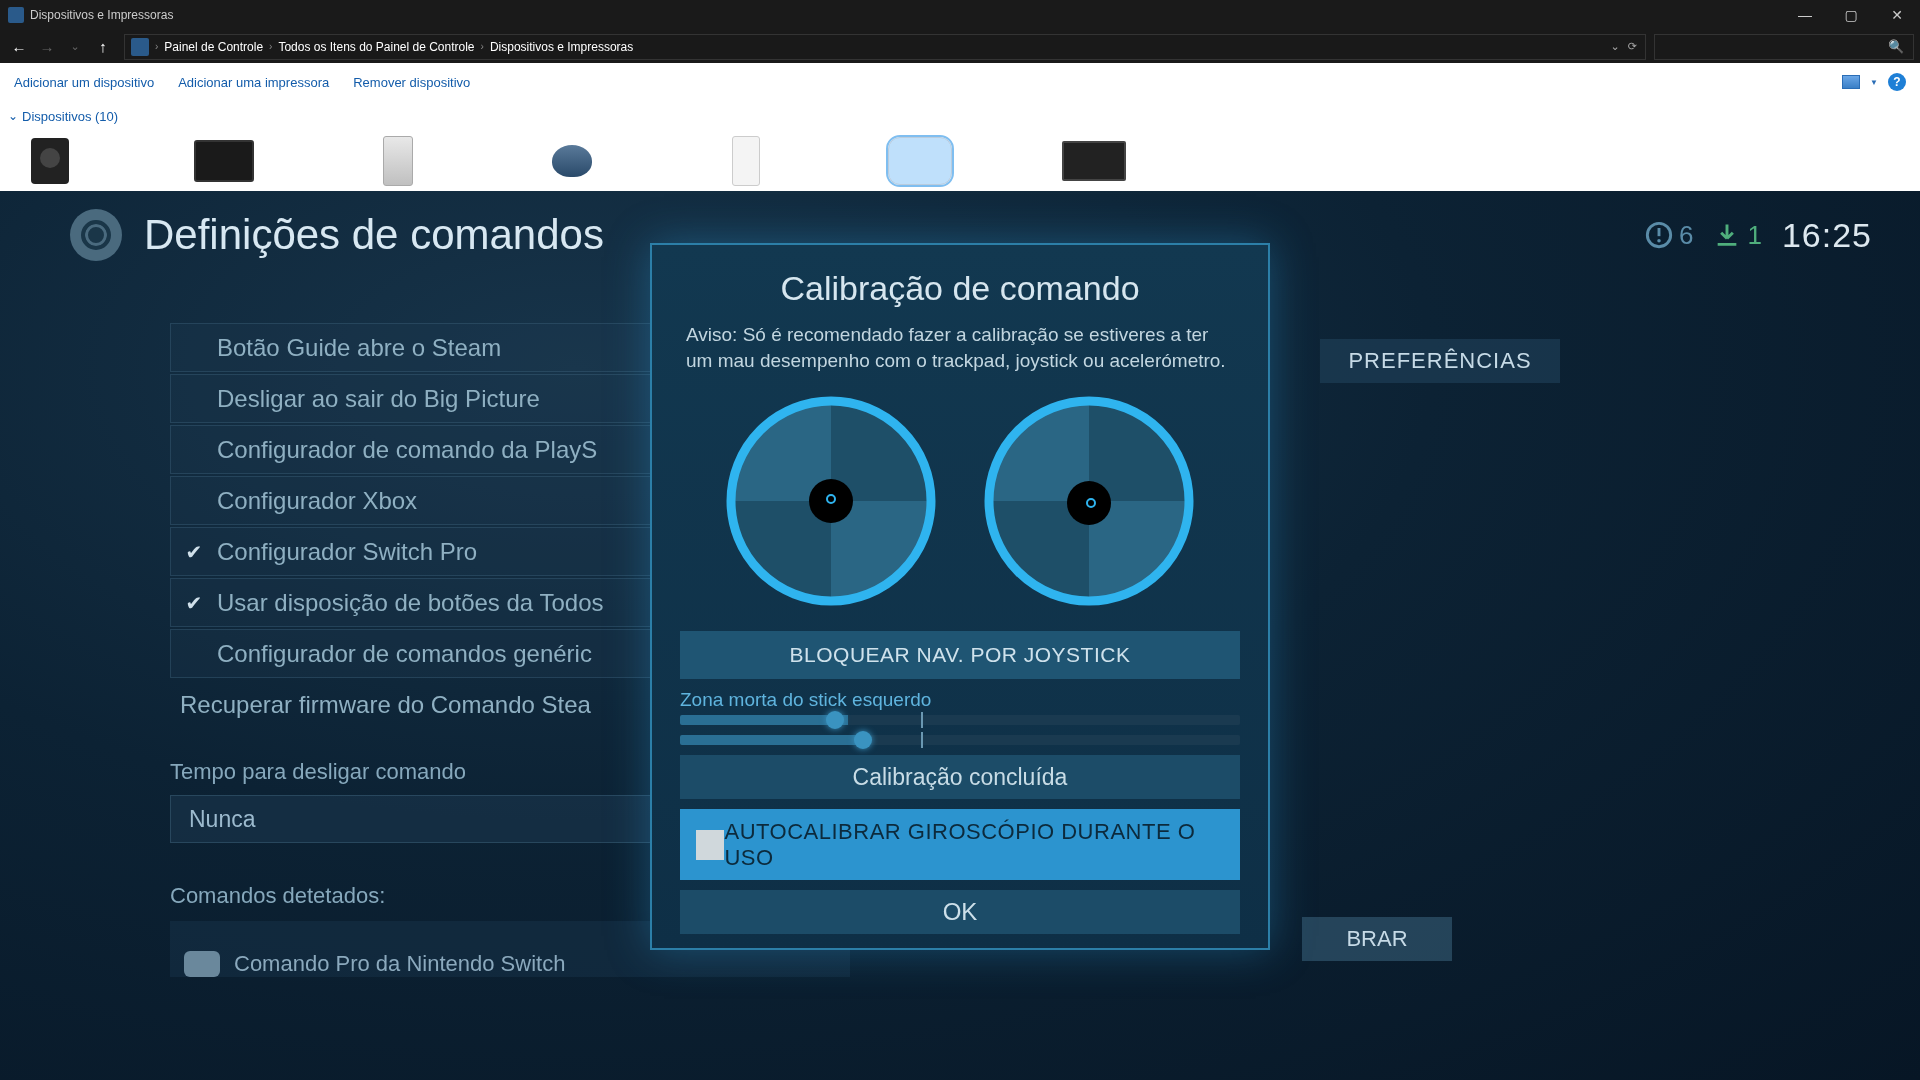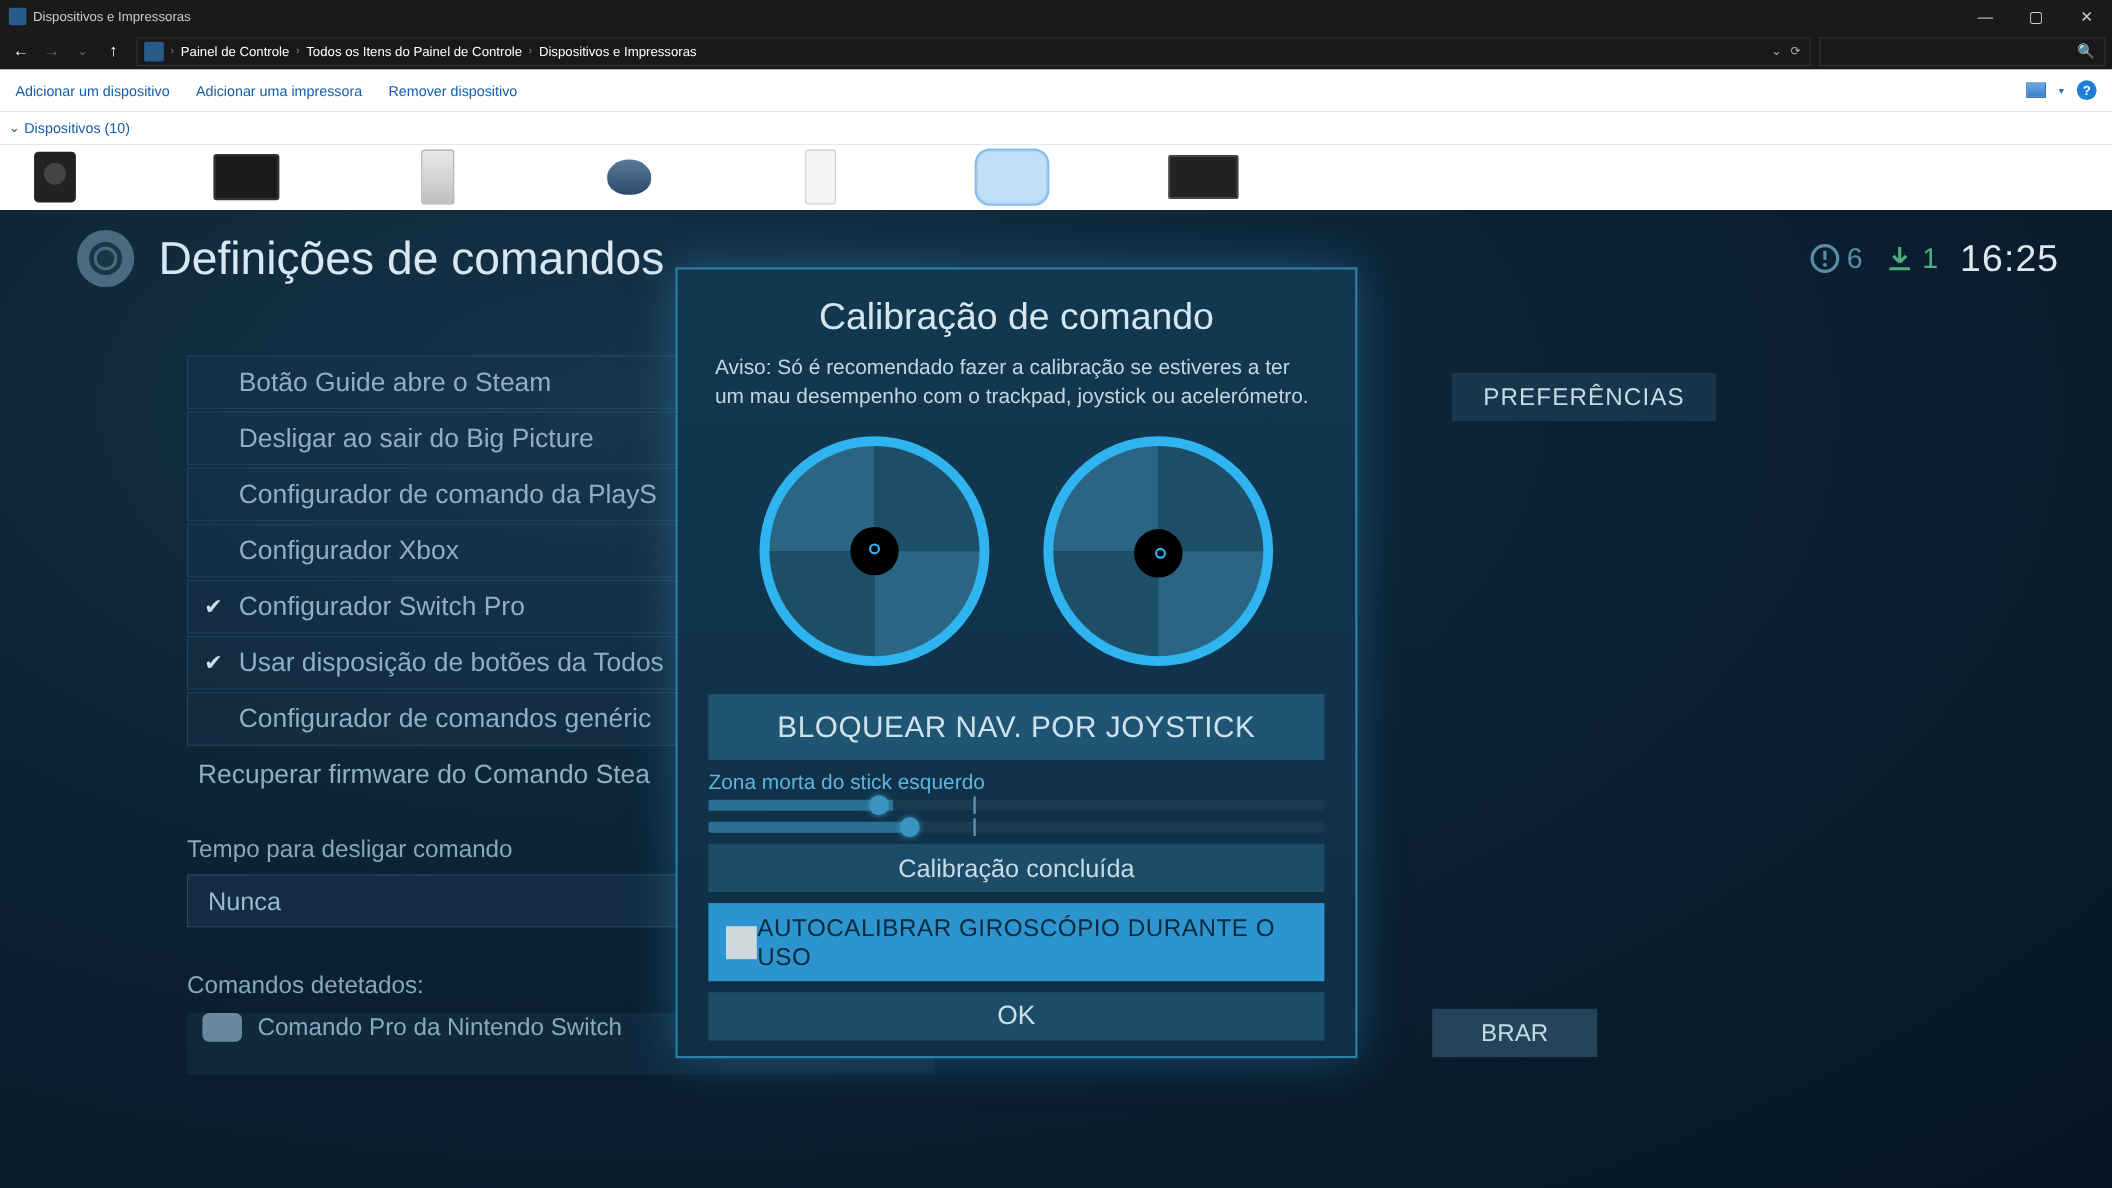--- a/index.html
+++ b/index.html
@@ -61,34 +61,34 @@
 
 .settings-list { margin-left: 170px; margin-top: 62px; width: 720px; }
 .setting-row { display: flex; align-items: center; height: 49px; border: 1px solid rgba(70,110,135,0.35); margin-bottom: 2px; background: rgba(30,60,85,0.25); font-size: 24px; color: #8fb0c2; padding-left: 10px; filter: blur(0.3px); }
 .setting-row .chk { width: 26px; height: 26px; margin-right: 10px; display:flex;align-items:center;justify-content:center;color:#d0e0ea;font-size:20px;}
 .setting-row.firmware{border:none;background:transparent;}
 
 .section-label{margin-left:170px;margin-top:30px;font-size:22px;color:#86a8bc;}
 .select-box{margin-left:170px;margin-top:10px;width:680px;height:48px;background:rgba(30,60,85,0.45);border:1px solid rgba(70,110,135,0.4);display:flex;align-items:center;padding-left:18px;font-size:23px;color:#9cbace;}
 
 .detected-label{margin-left:170px;margin-top:40px;font-size:22px;color:#86a8bc;}
-.detected-box{margin-left:170px;margin-top:12px;width:680px;height:56px;background:rgba(30,60,85,0.35);display:flex;align-items:flex-start;padding-left:14px;gap:14px;font-size:22px;color:#8ba9bd;}
+.detected-box{margin-left:170px;margin-top:12px;width:680px;height:56px;background:rgba(30,60,85,0.35);display:flex;align-items:flex-end;padding-left:14px;gap:14px;font-size:22px;color:#8ba9bd;}
 .pad-icon{width:36px;height:26px;background:#6a889c;border-radius:6px;}
 
 .prefs-btn{position:absolute;right:360px;top:148px;width:240px;height:44px;background:rgba(35,70,95,0.55);display:flex;align-items:center;justify-content:center;font-size:22px;color:#c6dae6;letter-spacing:1px;}
 .calib-btn{position:absolute;right:468px;top:726px;width:150px;height:44px;background:rgba(55,95,120,0.6);display:flex;align-items:center;justify-content:center;font-size:22px;color:#c6dae6;}
 
 
-.modal { position: absolute; left: 614px; top: 52px; width: 620px; background: linear-gradient(#123850, #0e2f46); border: 2px solid #2c7fa8; box-shadow: 0 0 40px rgba(50,160,220,0.35); padding: 24px 0 14px; }
+.modal { position: absolute; left: 650px; top: 52px; width: 620px; background: linear-gradient(#123850, #0e2f46); border: 2px solid #2c7fa8; box-shadow: 0 0 40px rgba(50,160,220,0.35); padding: 24px 0 14px; }
 .modal-title { text-align: center; font-size: 34px; color: #d6e6ef; font-weight: 300; margin-bottom: 14px; }
 .modal-warning { padding: 0 34px; font-size: 19px; line-height: 1.35; color: #c2d6e0; margin-bottom: 18px; }
 .sticks { display: flex; justify-content: center; gap: 38px; margin-bottom: 20px; }
 .stick { width: 220px; height: 220px; position: relative; }
 .stick svg { width: 100%; height: 100%; }
-.btn-wide { margin: 0 28px 10px; height: 60px; background: #1f5573; display: flex; align-items: center; justify-content: center; font-size: 27px; color: #cfe2ec; letter-spacing: 0.5px; }
+.btn-wide { margin: 0 28px 10px; height: 48px; background: #1f5573; display: flex; align-items: center; justify-content: center; font-size: 21px; color: #cfe2ec; letter-spacing: 0.5px; }
 .slider-section { margin: 0 28px 10px; }
 .slider-label { font-size: 19px; color: #5fb4de; margin-bottom: 4px; }
 .slider-track { height: 10px; background: linear-gradient(to right, #2a6f94 0%, #2a6f94 30%, #1a3a50 30%, #1a3a50 100%); position: relative; border-radius: 2px; }
 .slider-track.r2 { background: linear-gradient(to right, #2a6f94 0%, #2a6f94 34%, #1a3a50 34%, #1a3a50 100%); }
 .slider-thumb { position: absolute; top: -4px; width: 18px; height: 18px; border-radius: 50%; background: #3a93c0; box-shadow: 0 0 6px #3a93c0; }
 .slider-tick { position: absolute; top: -3px; width: 2px; height: 16px; background: #6a98b2; }
 .status-row { margin: 8px 28px 10px; height: 44px; background: #1c4c68; display: flex; align-items: center; justify-content: center; font-size: 23px; color: #c8dce6; }
 .autocal-row { margin: 0 28px 10px; background: #2c94cf; display: flex; align-items: center; padding: 10px 16px; }
 .autocal-chk { width: 30px; height: 30px; background: #d0d8dc; }
 .autocal-text { font-size: 22px; color: #0c2a3c; line-height: 1.15; letter-spacing: 0.5px;}

